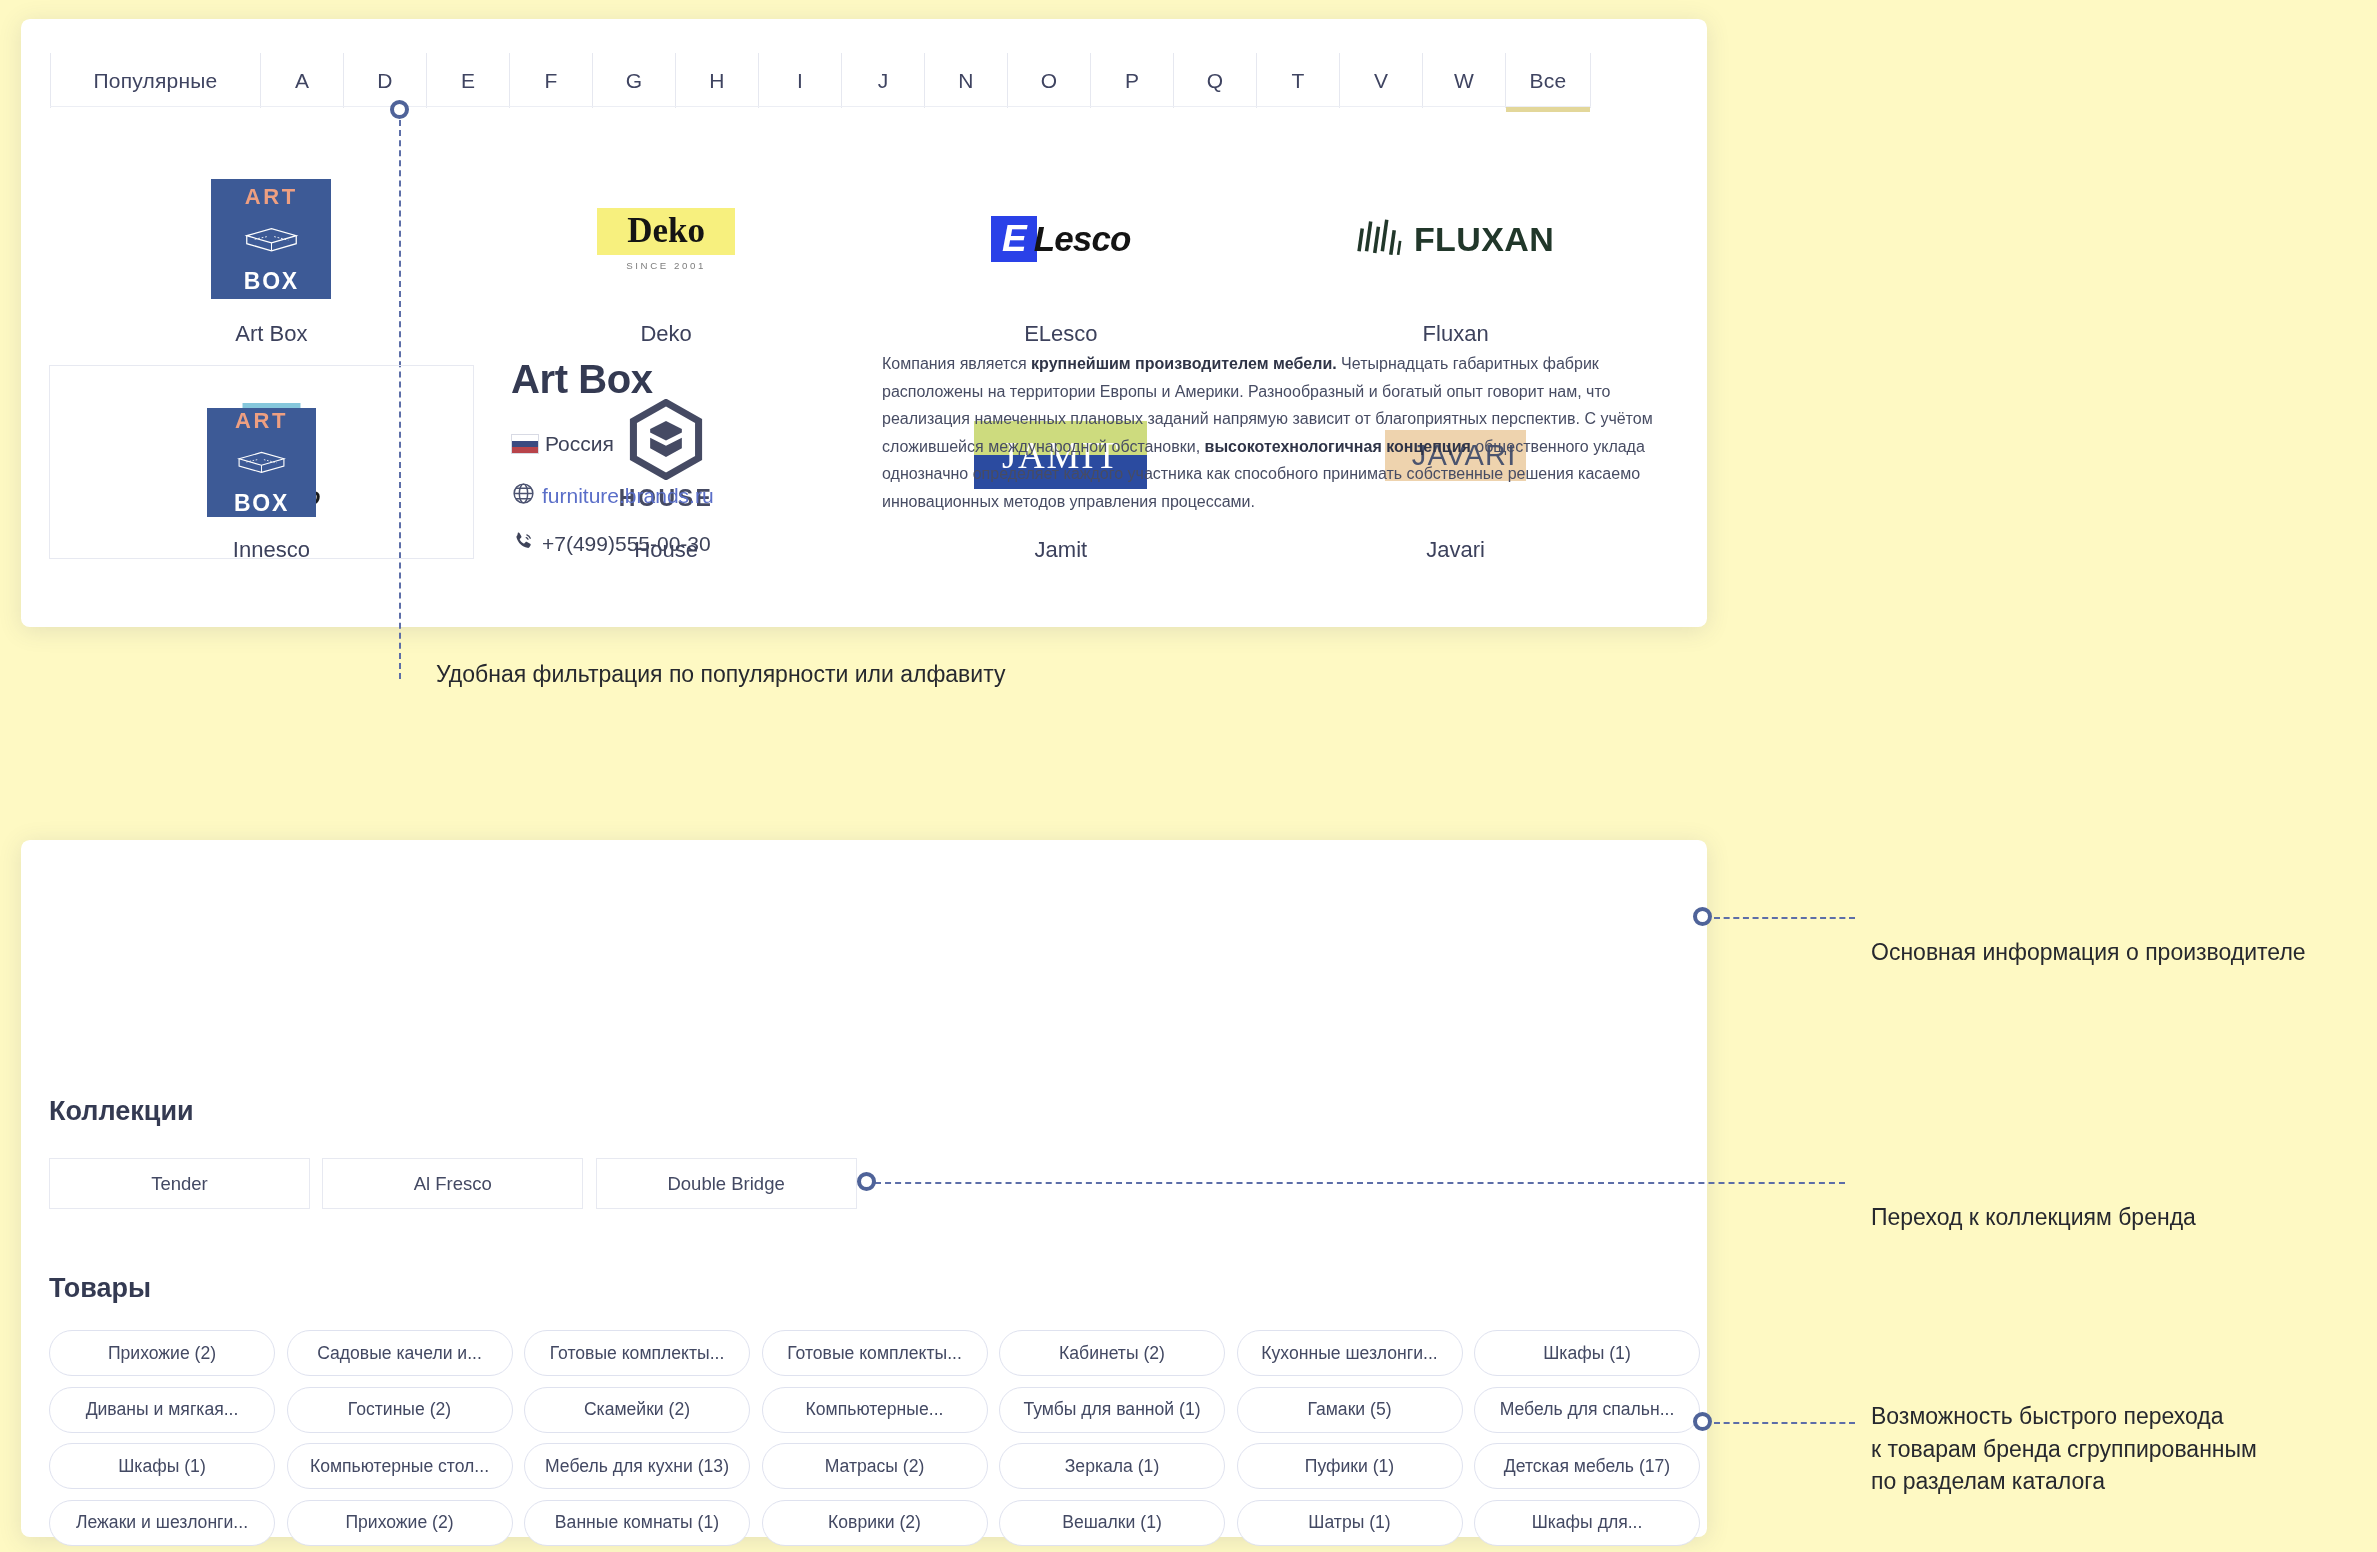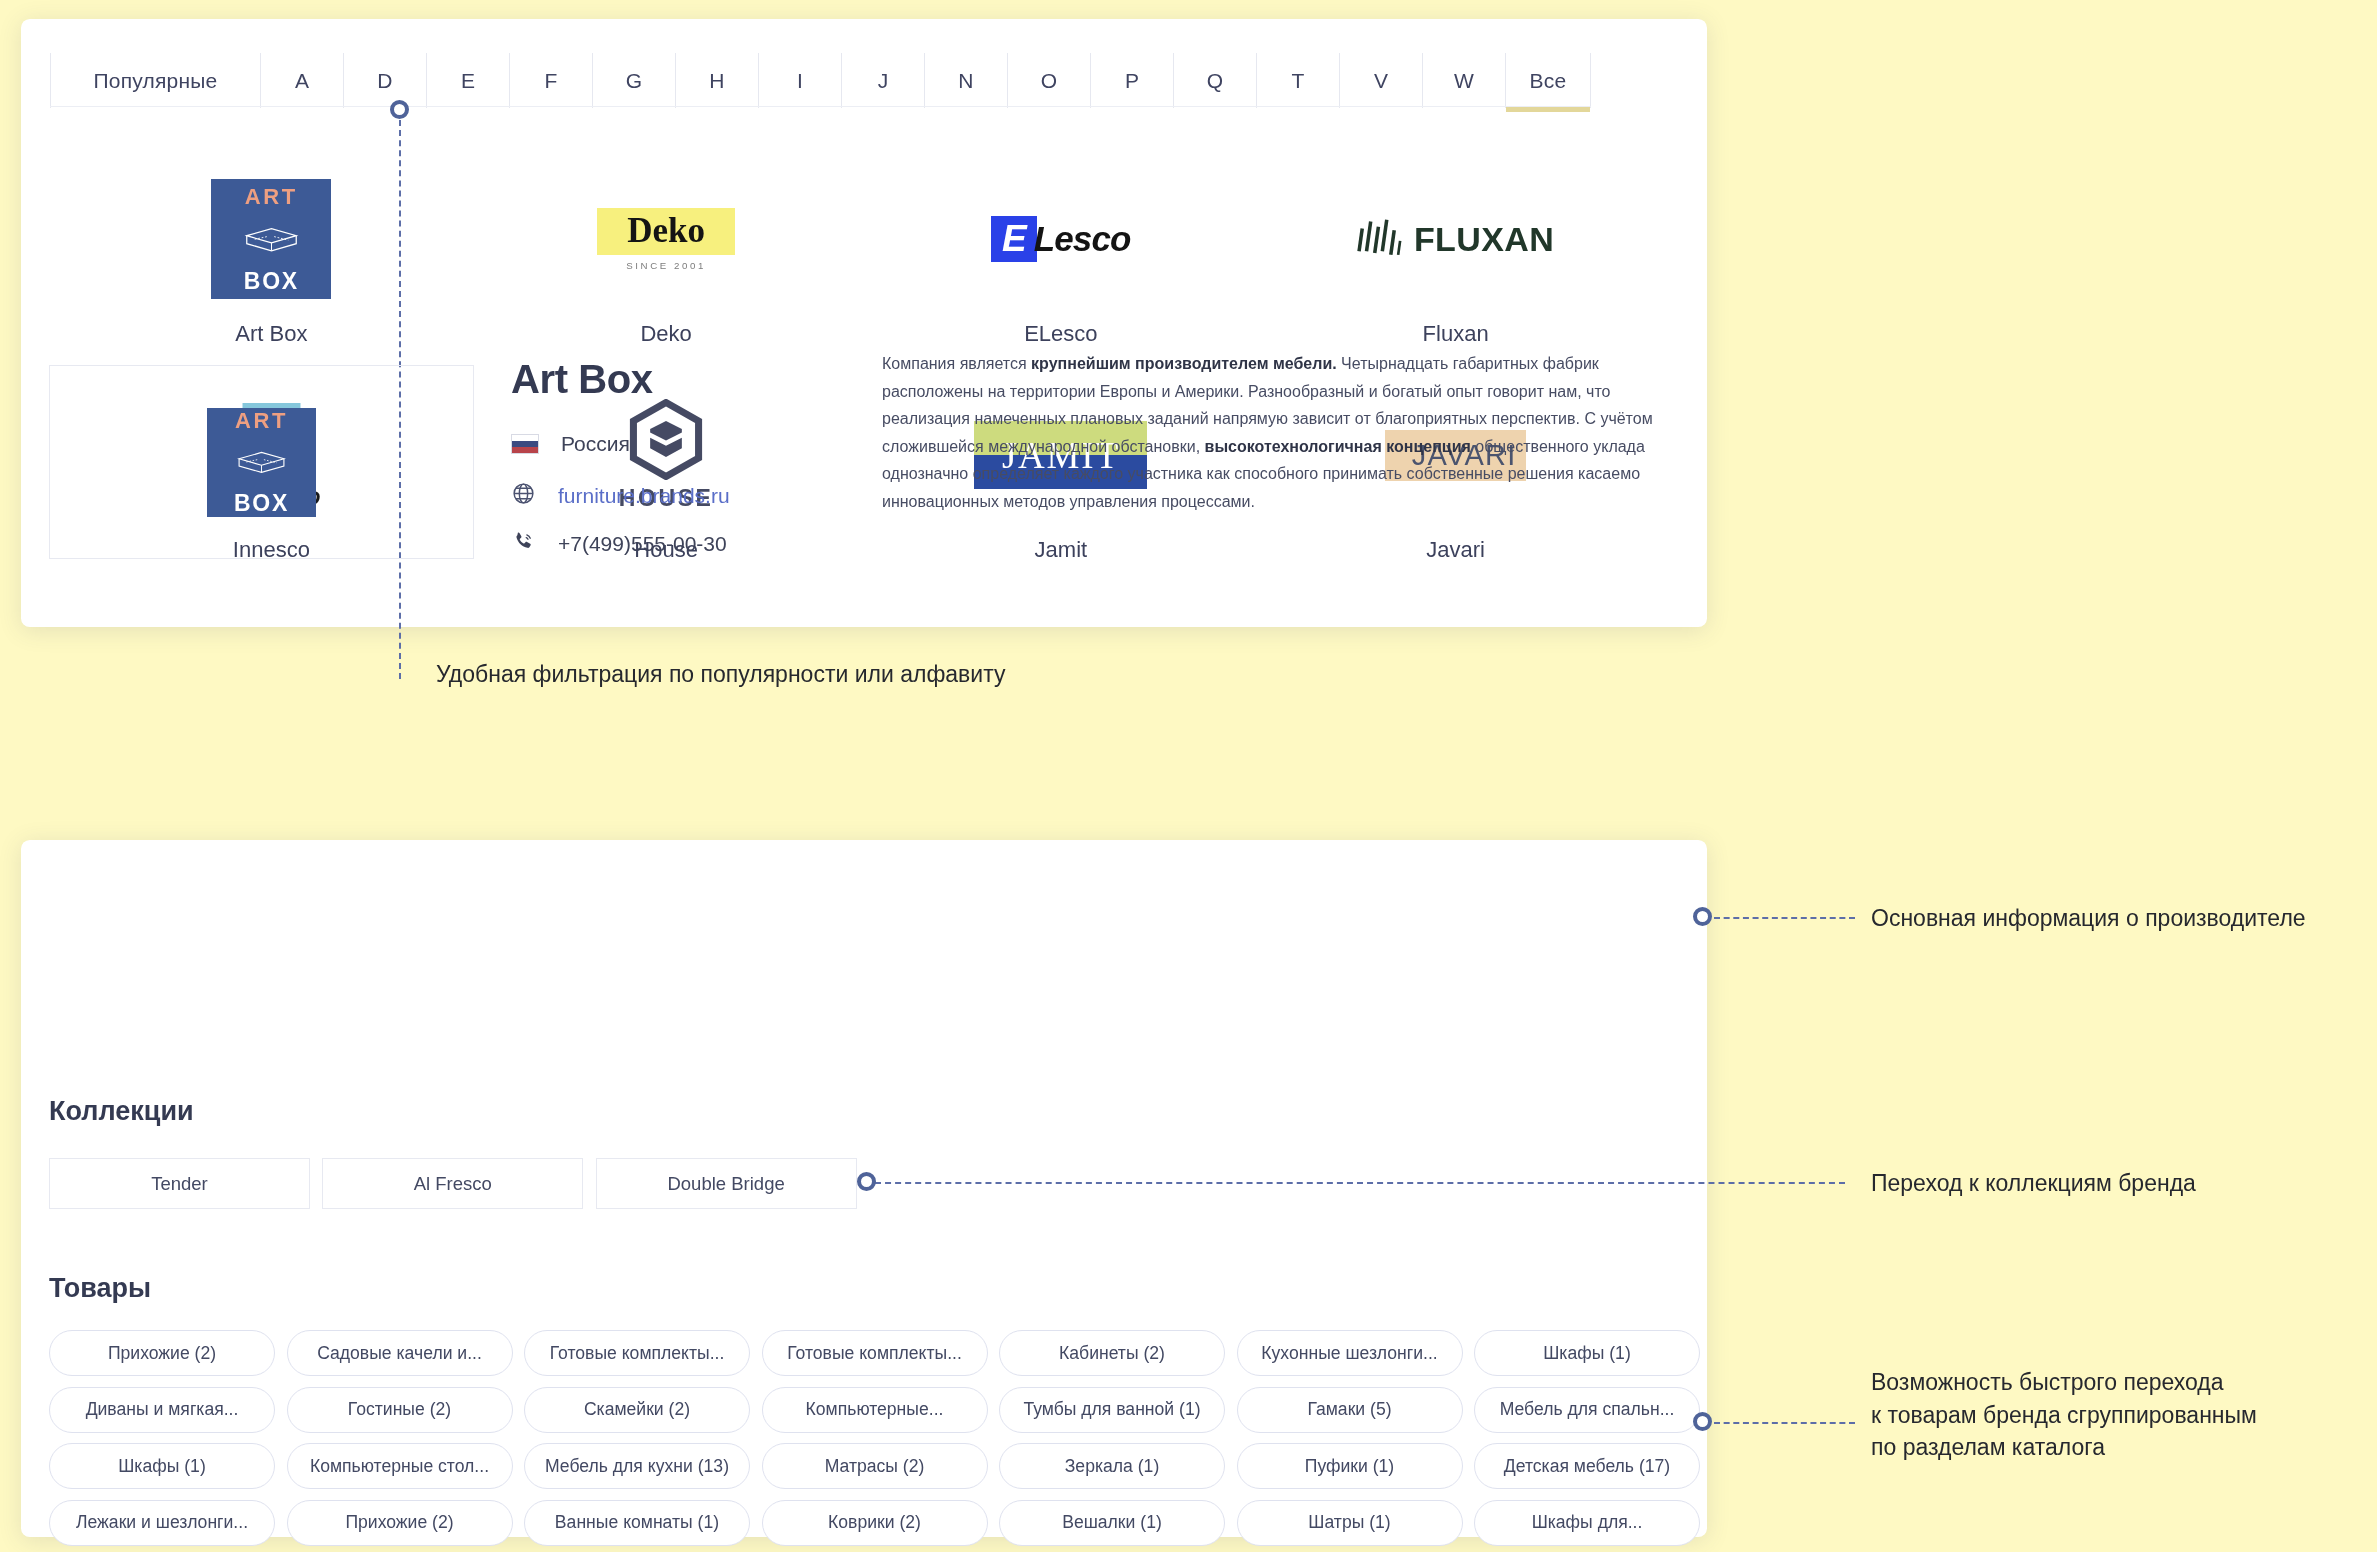--- a/index.html
+++ b/index.html
@@ -223,21 +223,21 @@
     font-size: 40px;
     font-weight: 700;
     color: #343a52;
     letter-spacing: -0.4px;
   }
   .meta-row {
     position: absolute;
     left: 511px;
     display: flex;
     align-items: center;
-    gap: 22px;
+    gap: 6px;
     font-size: 21px;
     color: #3e4359;
   }
   #meta-country { top: 432px; }
   #meta-site { top: 481px; }
   #meta-phone { top: 529px; }
   #meta-site .link { color: #5a6ec8; cursor: pointer; }
 
   .flag-ru {
     width: 28px; height: 19.4px;
@@ -324,20 +324,21 @@
     position: absolute;
     height: 0;
     border-top: 2.6px dashed #5c6ea8;
   }
   .callout-text {
     position: absolute;
     font-size: 23px;
     line-height: 1.42;
     color: #26282e;
     white-space: pre-line;
+    margin-top: 34px;
   }
   #line-info { left: 1714px; top: 917px; width: 141px; }
   #dot-info { left: 1693px; top: 907px; }
   #text-info { left: 1871px; top: 902px; }
 
   #line-collections { left: 875px; top: 1182px; width: 970px; }
   #dot-collections { left: 857px; top: 1172px; }
   #text-collections { left: 1871px; top: 1167px; }
 
   #line-products { left: 1714px; top: 1422px; width: 141px; }

